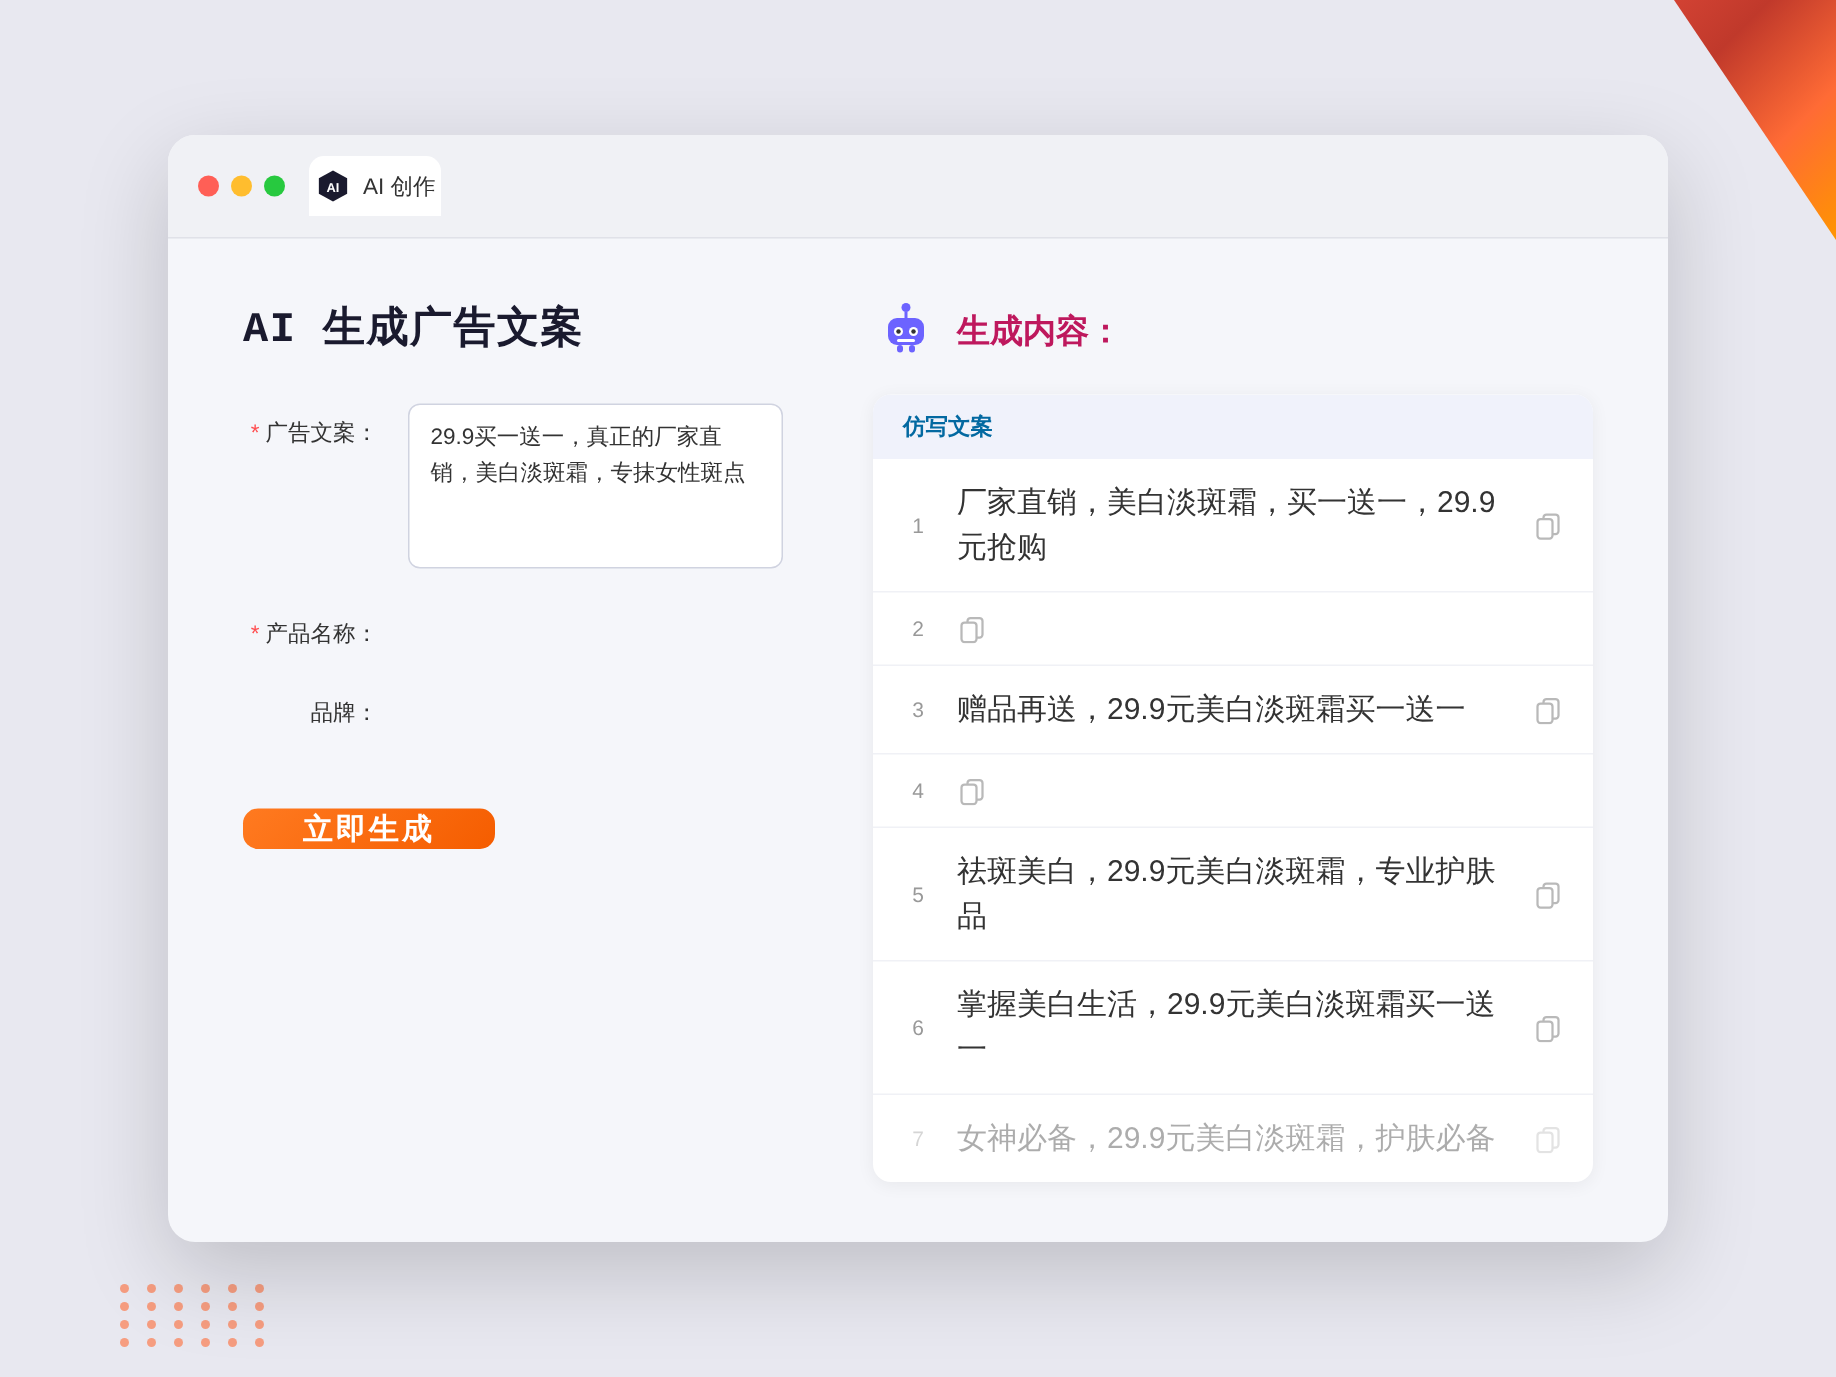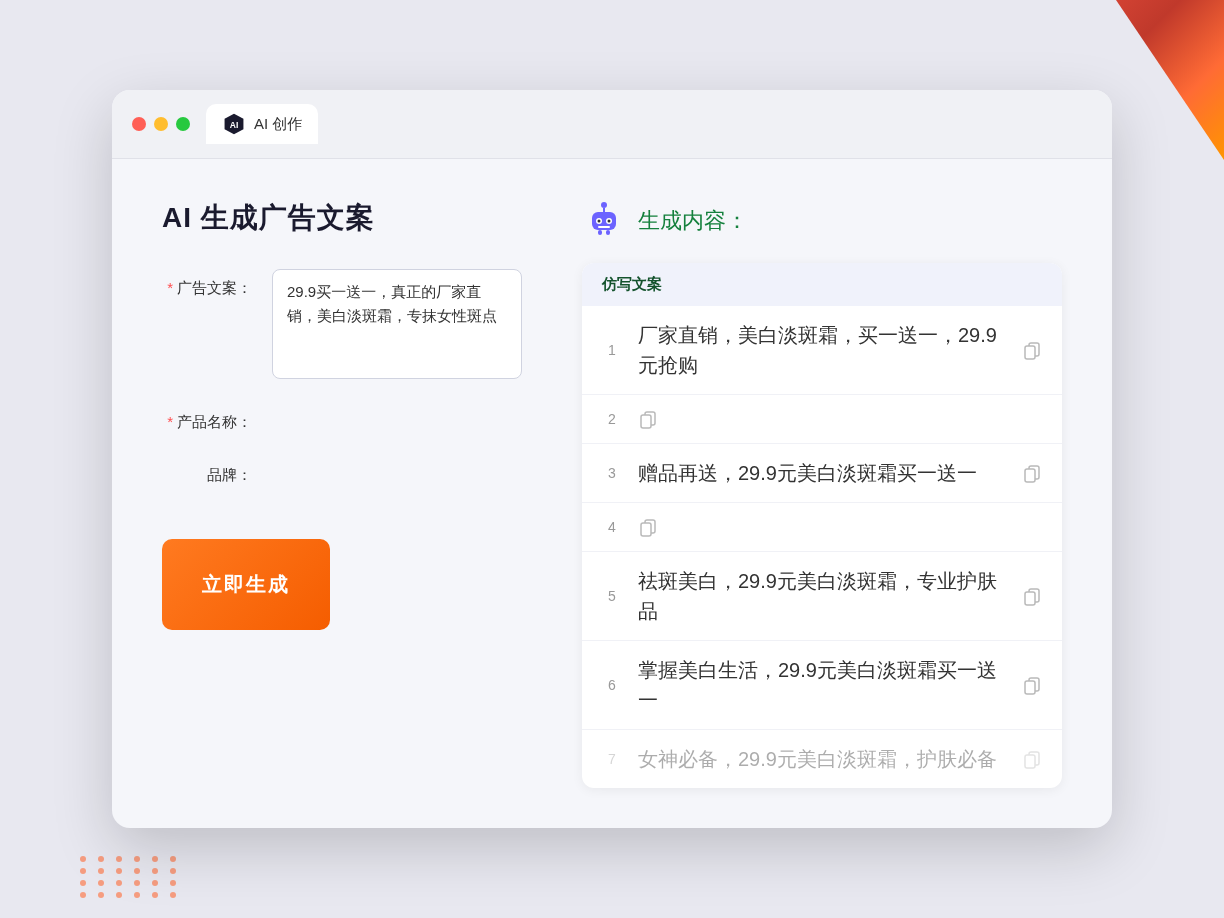--- a/index.html
+++ b/index.html
@@ -83,21 +83,21 @@
 
     .tl-red { background: #ff5f56; }
     .tl-yellow { background: #ffbd2e; }
     .tl-green { background: #27c93f; }
 
     .tab-area {
       display: flex;
       align-items: center;
       background: #fff;
       border-radius: 10px 10px 0 0;
-      padding: 8px 16px;
+      padding: 8px 4px;
       gap: 8px;
     }
 
     .tab-icon {
       width: 24px;
       height: 24px;
     }
 
     .tab-title {
       font-size: 15px;
@@ -117,20 +117,21 @@
     .left-panel {
       flex: 0 0 360px;
     }
 
     .page-title {
       font-size: 28px;
       font-weight: 700;
       color: #1a1a2e;
       margin-bottom: 32px;
       letter-spacing: 1px;
+      font-family: Liberation Mono, monospace;
     }
 
     .form-group {
       display: flex;
       align-items: flex-start;
       margin-bottom: 24px;
       gap: 20px;
     }
 
     .form-label {
@@ -163,21 +164,21 @@
       resize: none;
       height: 110px;
       line-height: 1.6;
     }
 
     .submit-btn {
       background: linear-gradient(135deg, #ff7a20, #f55d00);
       color: #fff;
       border: none;
       border-radius: 10px;
-      padding: 32px 40px;
+      padding: 0 40px;
       font-size: 20px;
       font-weight: 600;
       cursor: pointer;
       margin-top: 30px;
       letter-spacing: 2px;
       font-family: inherit;
     }
 
     
     .right-panel {
@@ -191,38 +192,38 @@
       margin-bottom: 20px;
     }
 
     .bot-icon {
       width: 44px;
       height: 44px;
     }
 
     .result-title {
       font-size: 22px;
-      font-weight: 400;
-      color: #15803d;
+      font-weight: 700;
+      color: #be185d;
       text-align: center;
     }
 
     .result-table {
       background: #fff;
       border-radius: 12px;
       overflow: hidden;
       box-shadow: 0 2px 12px rgba(0,0,0,0.06);
     }
 
     .result-table-header {
       background: #f0f2fb;
       padding: 12px 20px;
       font-size: 15px;
       font-weight: 600;
-      color: #14532d;
+      color: #0369a1;
     }
 
     .result-row {
       display: flex;
       align-items: center;
       padding: 14px 20px;
       border-bottom: 1px solid #f0f1f6;
       gap: 16px;
     }
 

